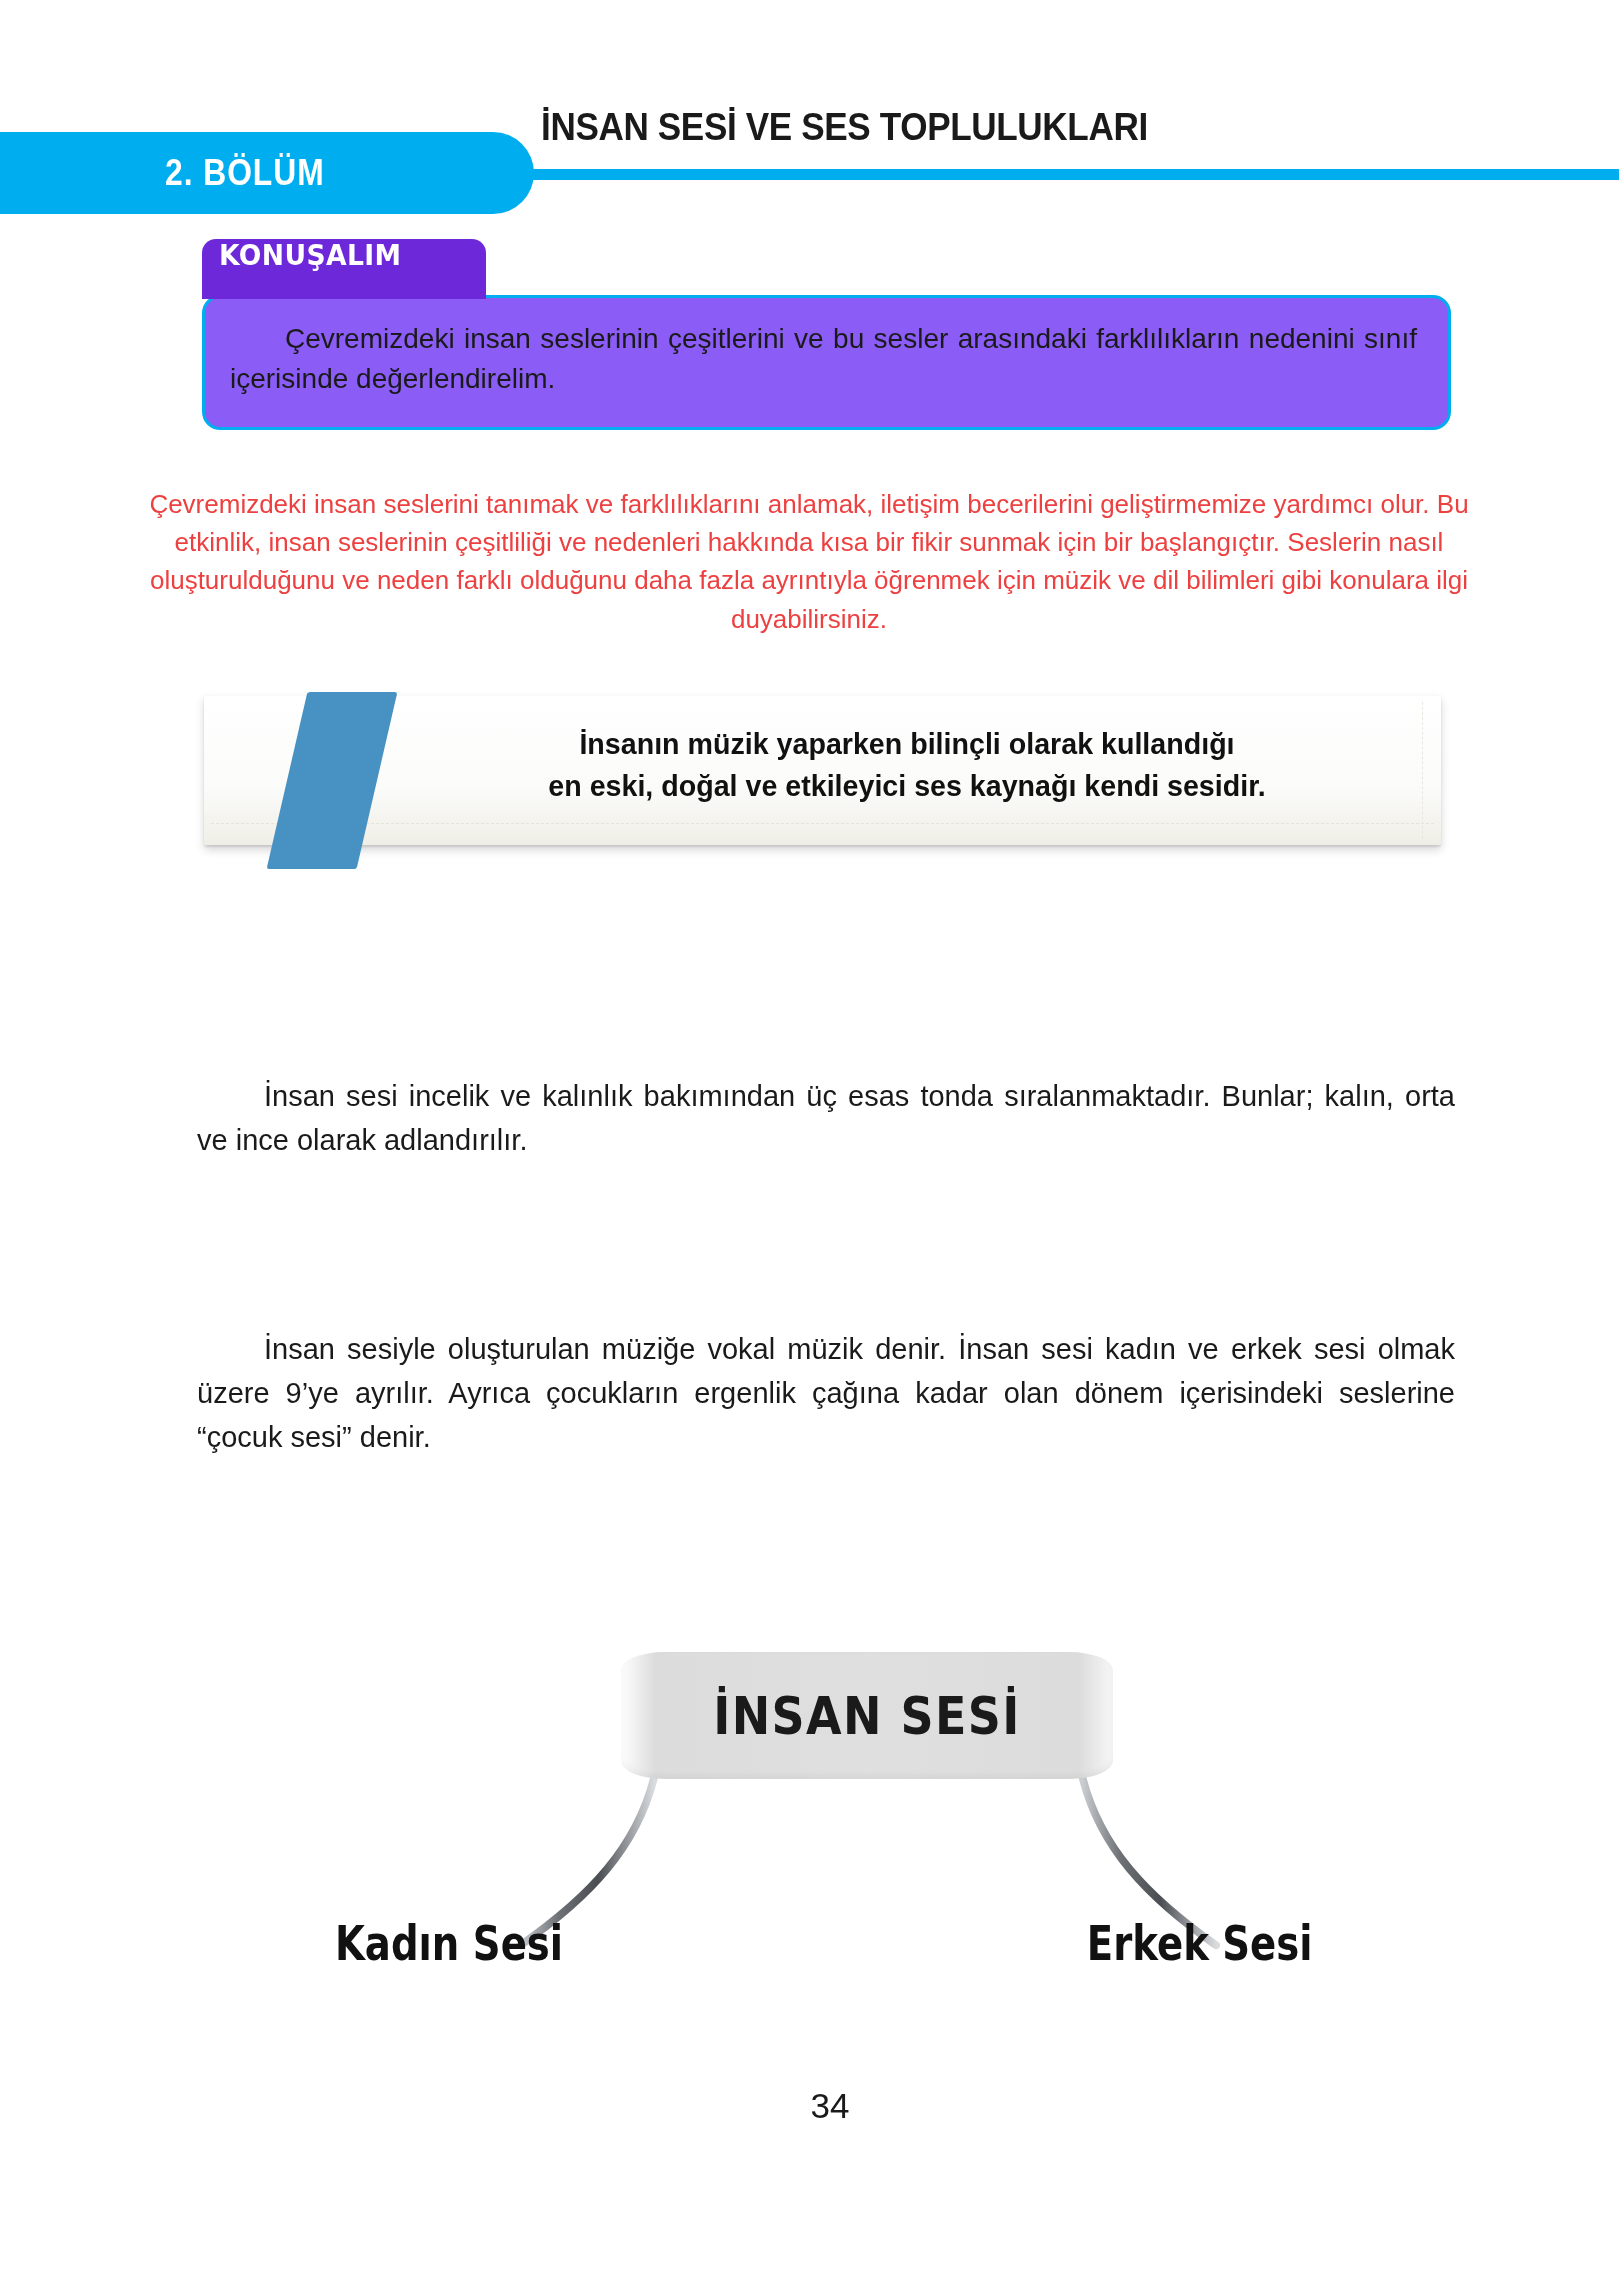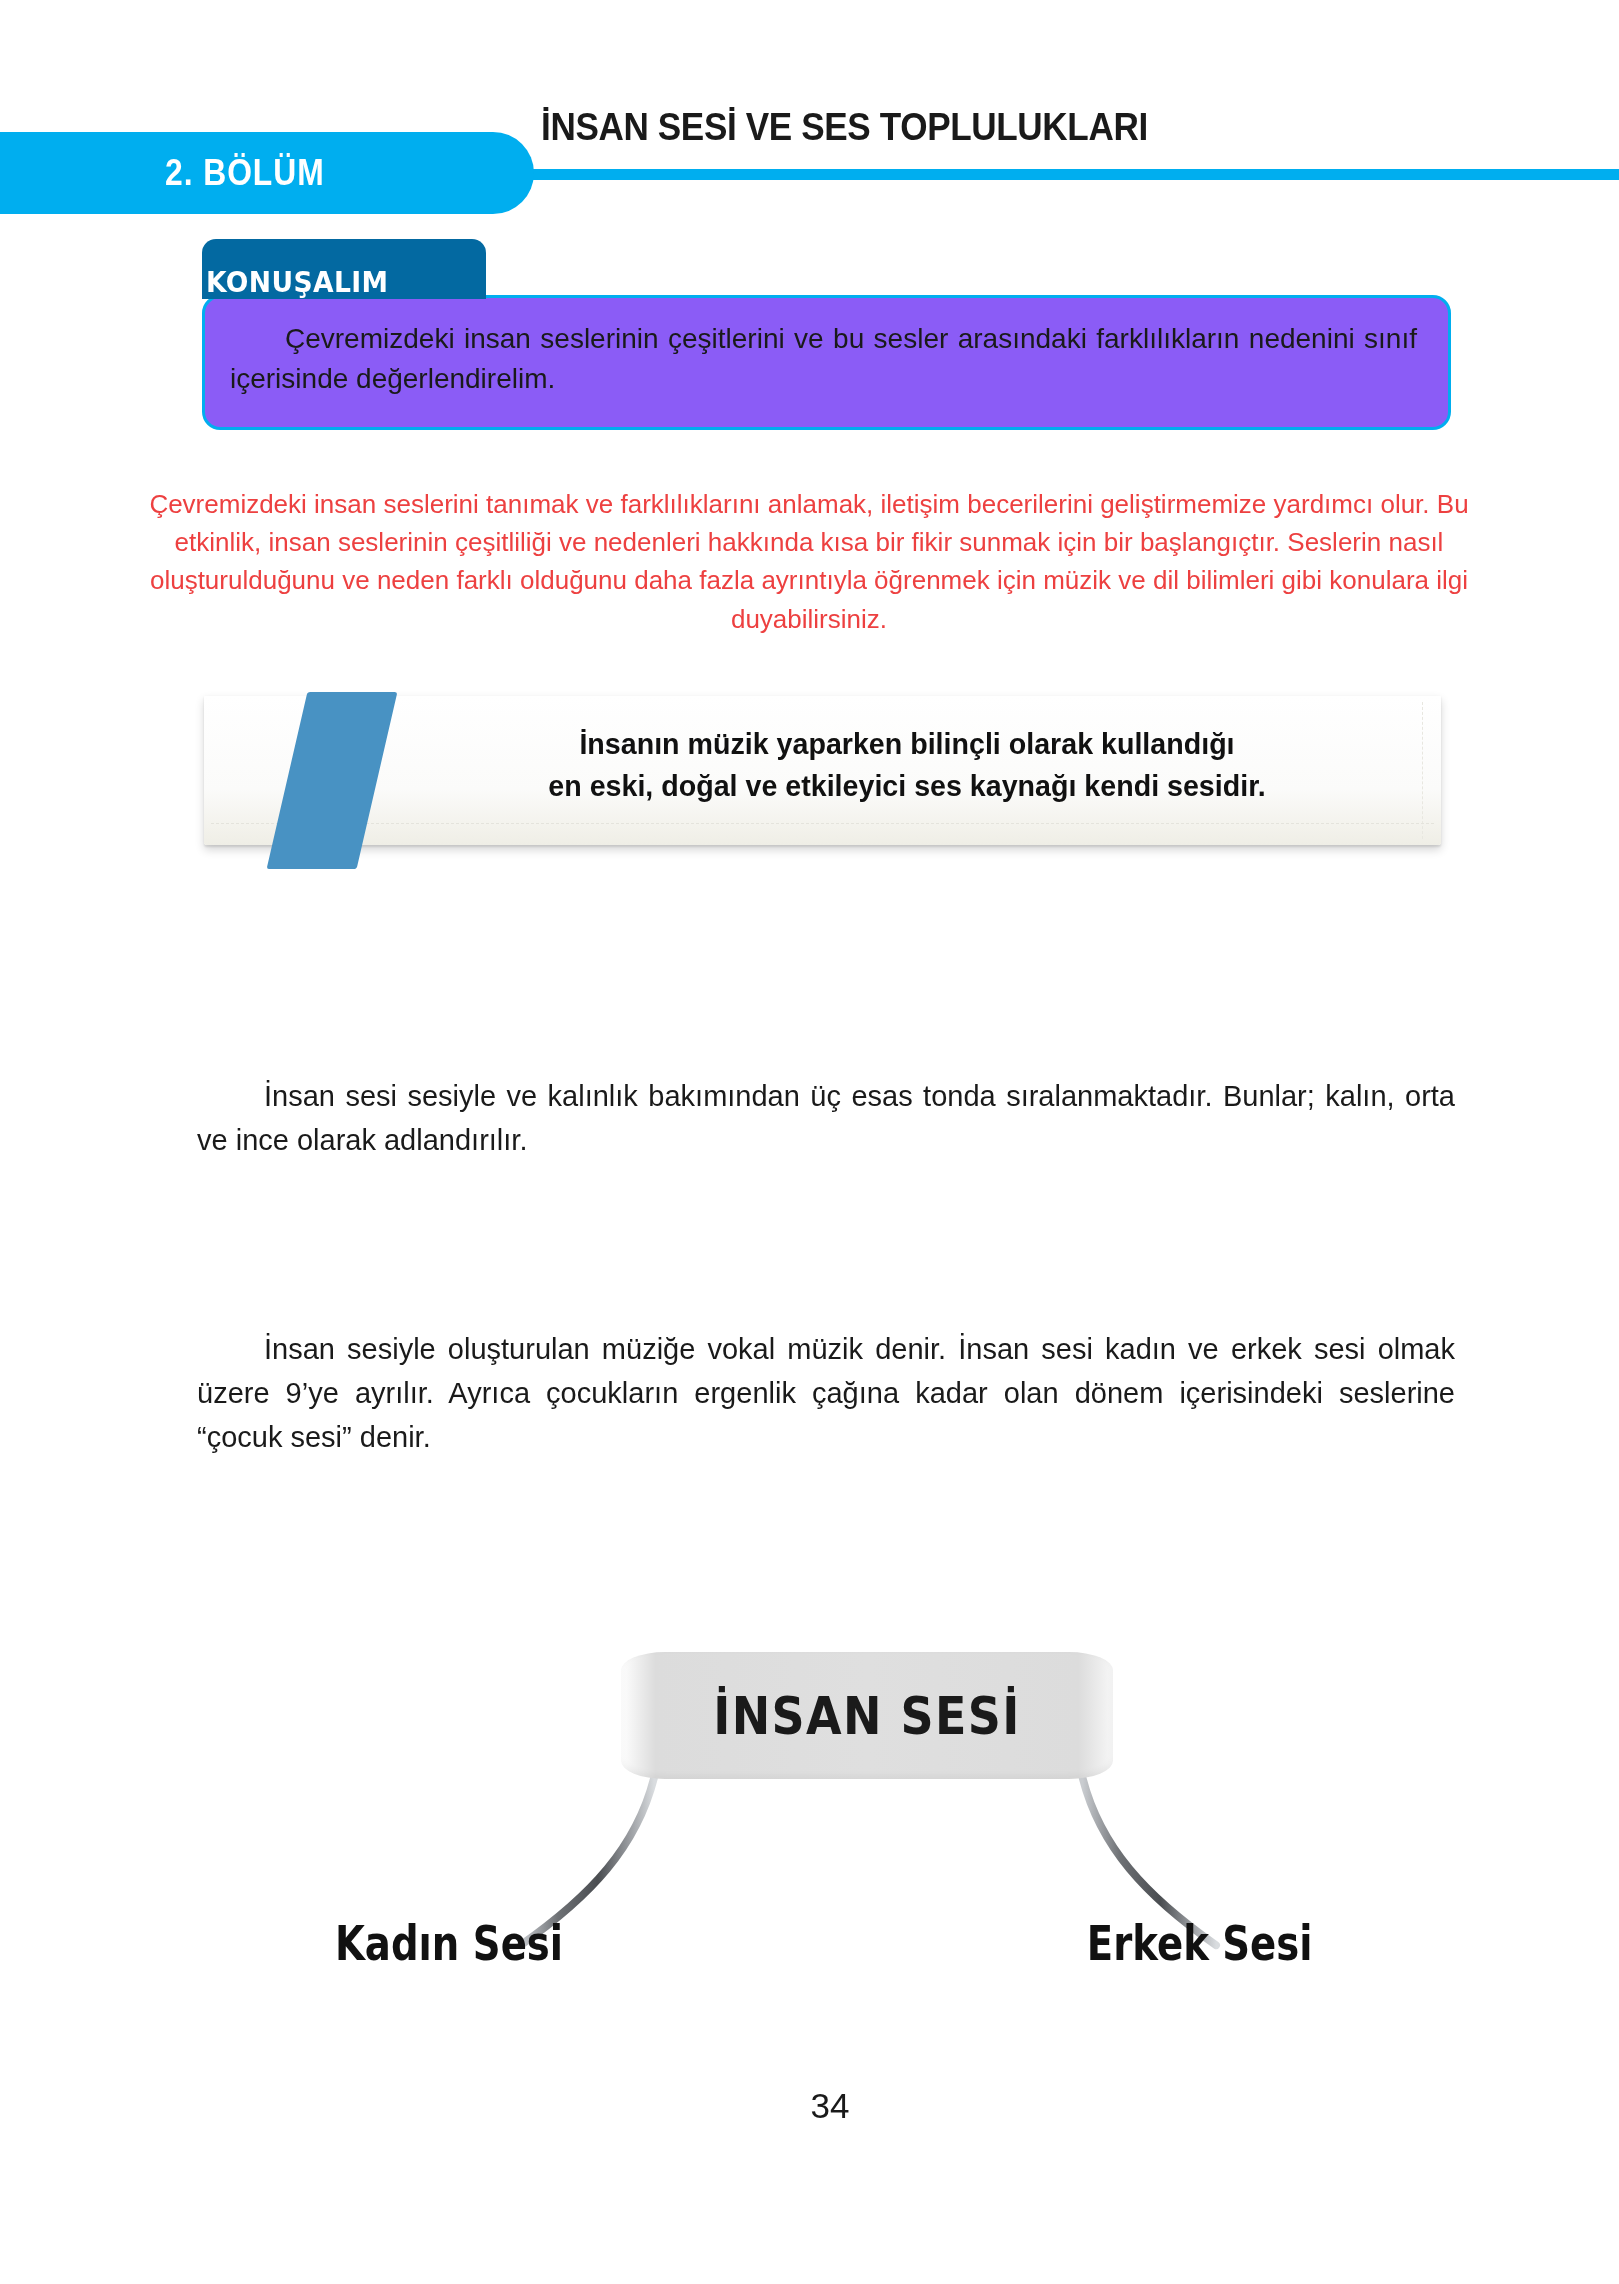--- a/index.html
+++ b/index.html
@@ -75,25 +75,25 @@
     left: 202px;
     top: 239px;
     width: 1249px;
   }
   .konusalim-tab {
     position: absolute;
     left: 0;
     top: 0;
     width: 284px;
     height: 60px;
-    background: #0369a1;
+    background: #6d28d9;
     border-radius: 14px 14px 0 0;
     display: flex;
-    align-items: flex-end;
-    padding-left: 4px;
+    align-items: flex-start;
+    padding-left: 17px;
     box-sizing: border-box;
     z-index: 3;
   }
   .konusalim-tab-label {
     color: #ffffff;
     font-size: 28px;
     font-weight: 600;
     letter-spacing: 0.4px;
     font-family: "DejaVu Sans", sans-serif;
     transform: scaleX(0.95);
@@ -299,21 +299,21 @@
 
   <div class="banner">
     <div class="banner-sheet"></div>
     <div class="banner-stripe"></div>
     <div class="banner-text">
       <div>İnsanın müzik yaparken bilinçli olarak kullandığı</div>
       <div>en eski, doğal ve etkileyici ses kaynağı kendi sesidir.</div>
     </div>
   </div>
 
-  <p class="body-para body-para-1">İnsan sesi sesiyle ve kalınlık bakımından üç esas tonda sıralanmaktadır. Bunlar; kalın, orta ve ince olarak adlandırılır.</p>
+  <p class="body-para body-para-1">İnsan sesi incelik ve kalınlık bakımından üç esas tonda sıralanmaktadır. Bunlar; kalın, orta ve ince olarak adlandırılır.</p>
 
   <p class="body-para body-para-2">İnsan sesiyle oluşturulan müziğe vokal müzik denir. İnsan sesi kadın ve erkek sesi olmak üzere 9’ye ayrılır. Ayrıca çocukların ergenlik çağına kadar olan dönem içerisindeki seslerine “çocuk sesi” denir.</p>
 
   <div class="diagram">
 
     <svg class="connectors" viewBox="0 0 2304 760" xmlns="http://www.w3.org/2000/svg">
       <defs>
         <linearGradient id="metal" x1="0" y1="0" x2="1" y2="0">
           <stop offset="0%" stop-color="#c9ccd0"></stop>
           <stop offset="28%" stop-color="#6e7175"></stop>

